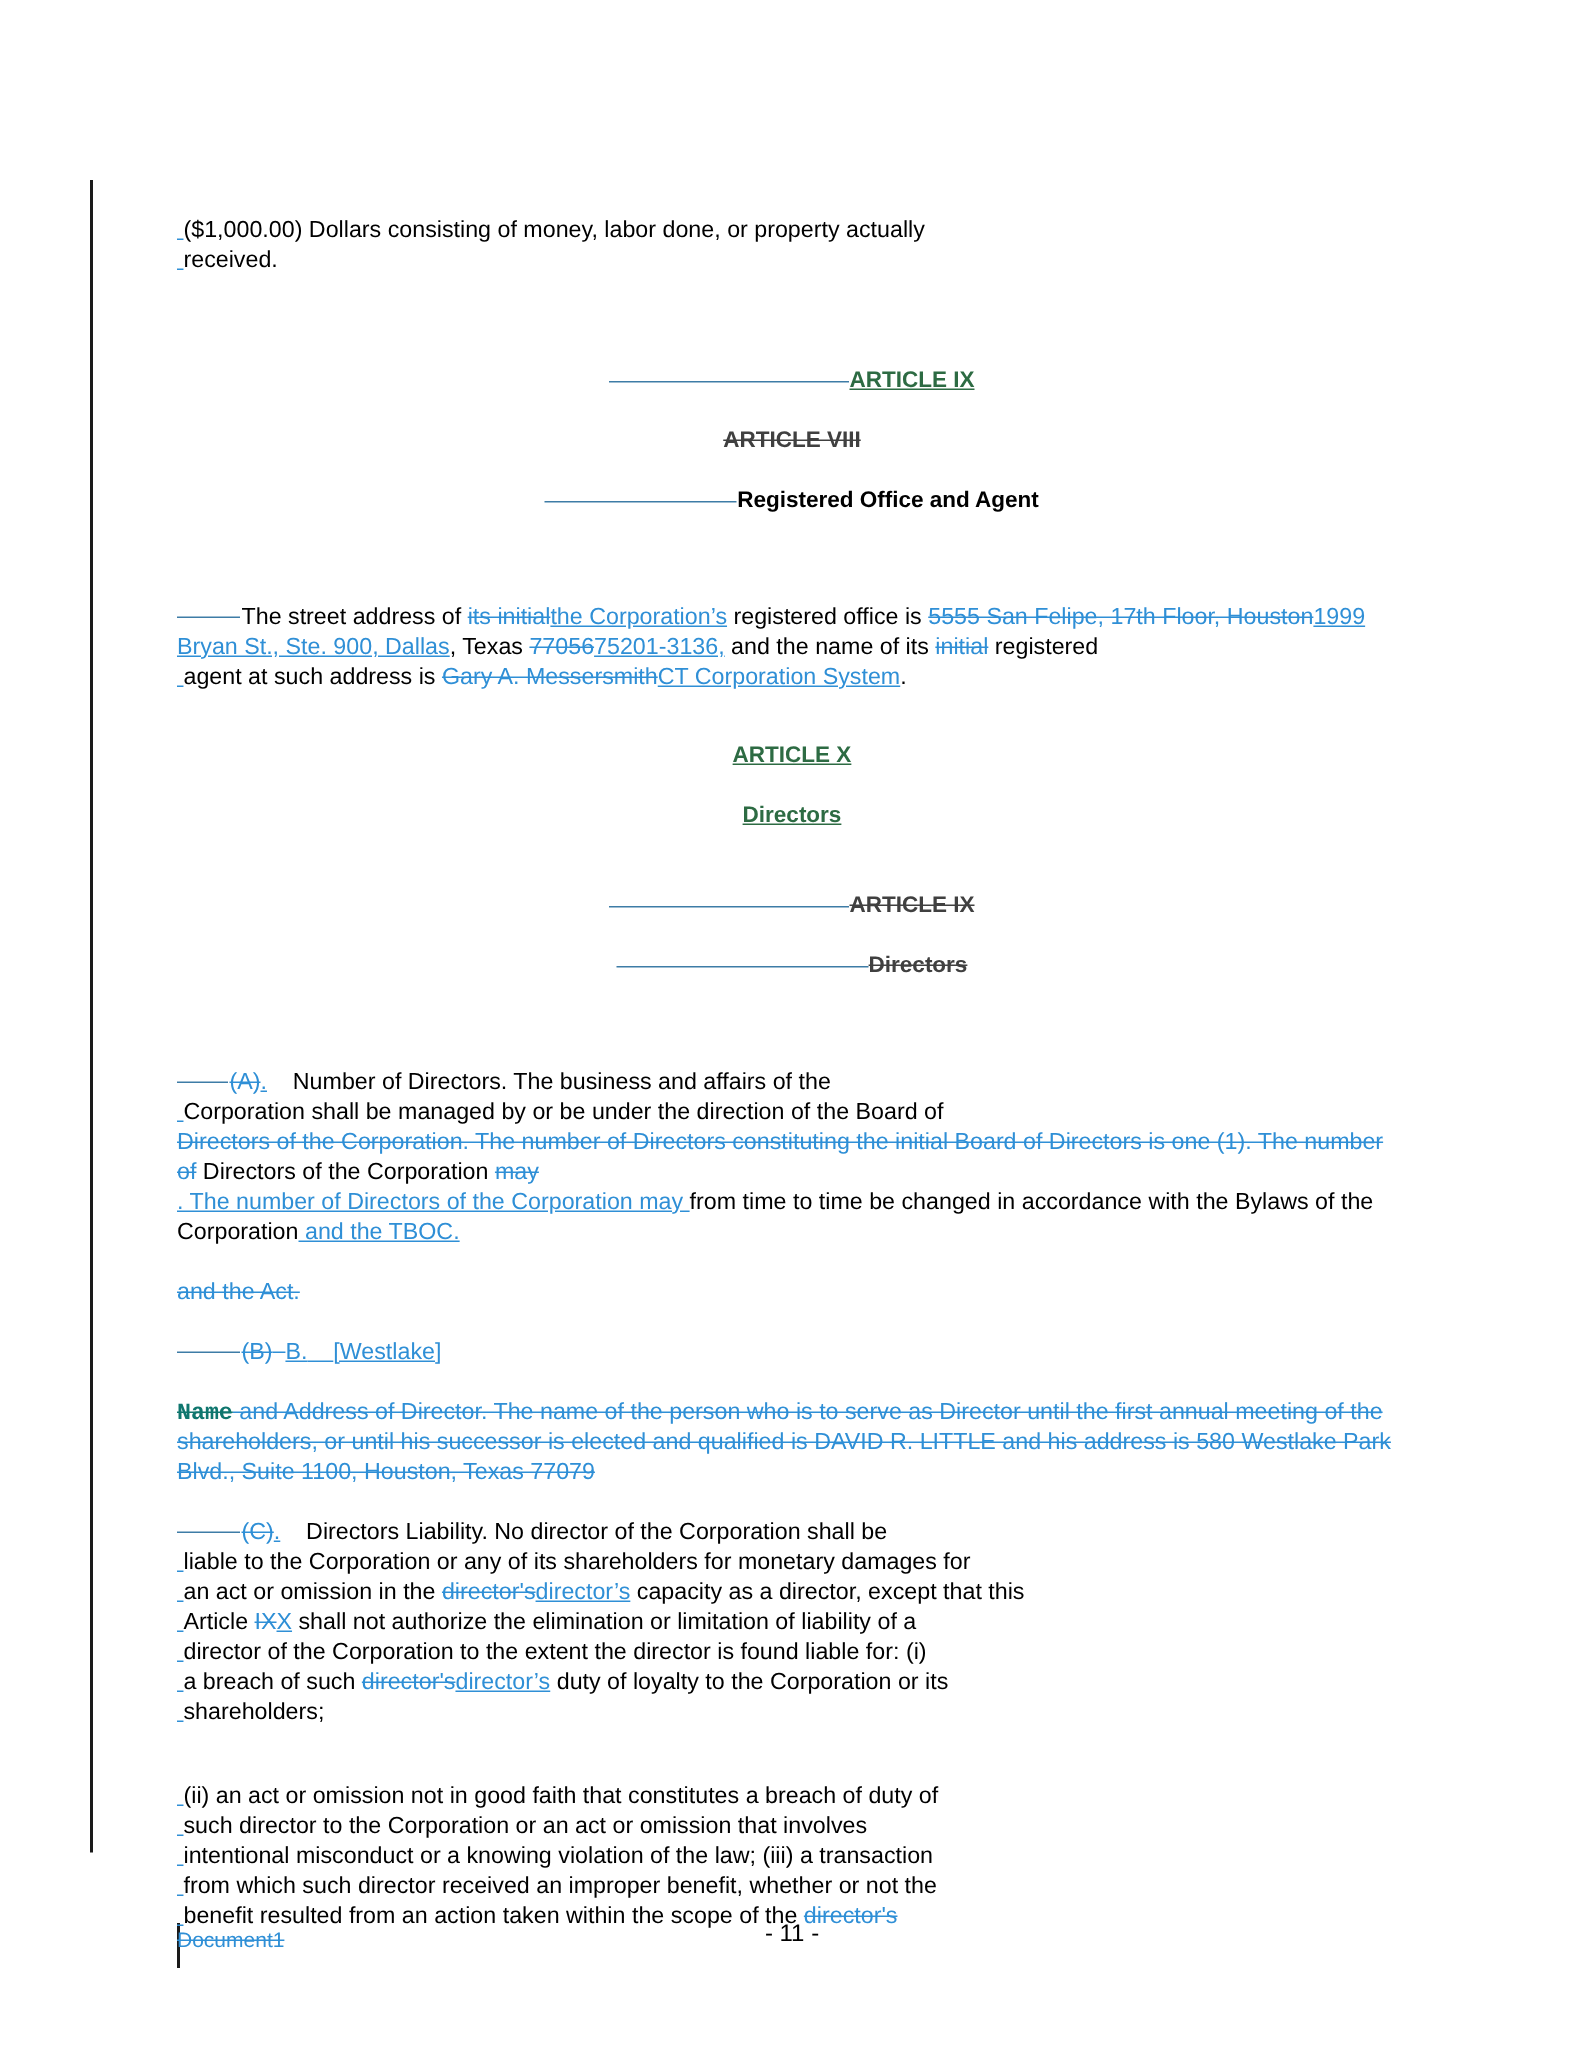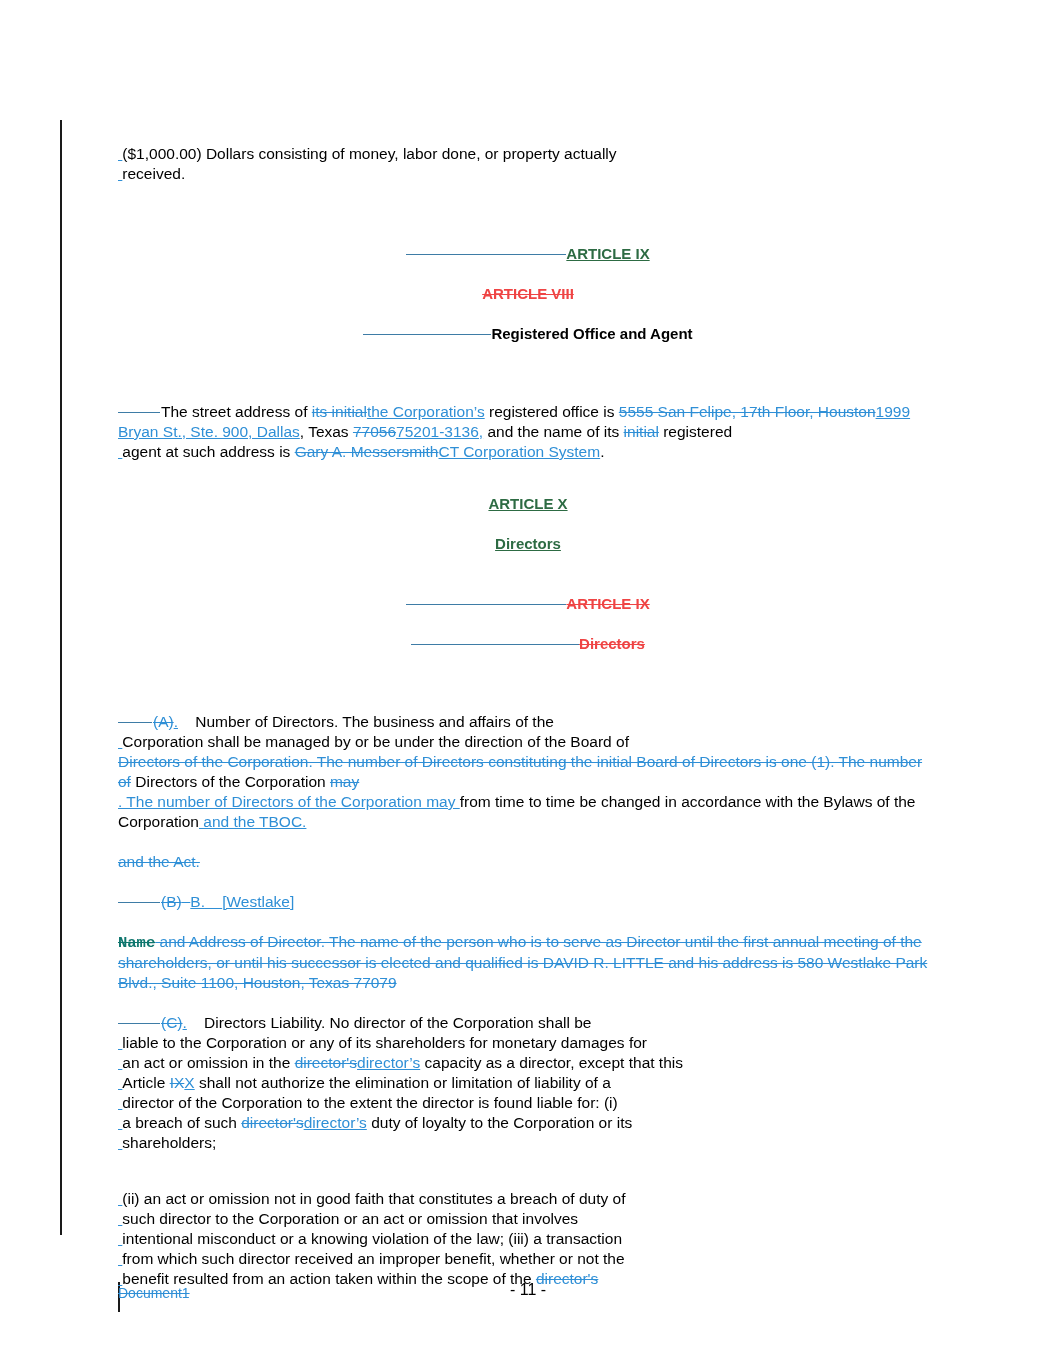--- a/index.html
+++ b/index.html
@@ -80,21 +80,21 @@
     display: flex;
     align-items: center;
     justify-content: center;
   }
   .heading-row .lead-rule {
     flex: 0 0 auto;
     height: 0;
     border-top: 1.5px solid #3e7ca6;
   }
   .h-green-ins  { color: #2d6b43; text-decoration: underline; }
-  .h-green-del  { color: #ef4444; text-decoration: line-through; text-align: center; }
+  .h-green-del  { color: #404040; text-decoration: line-through; text-align: center; }
   .h-black      { color: #000000; }
 
   .spacer-20 { height: 20px; }
   .spacer-40 { height: 40px; }
 
   
   .inline-rule {
     display: inline-block;
     width: 42px;
     height: 0;

